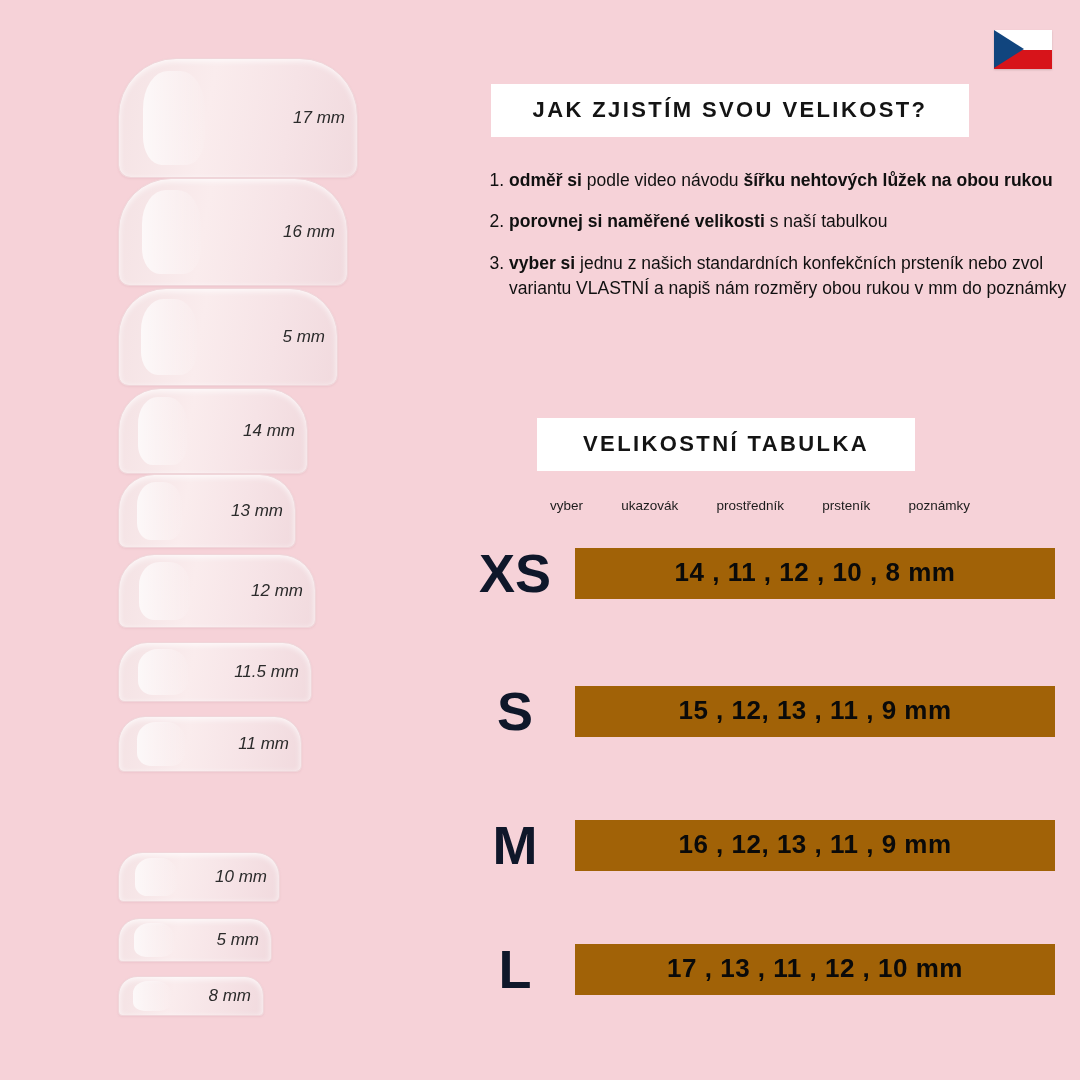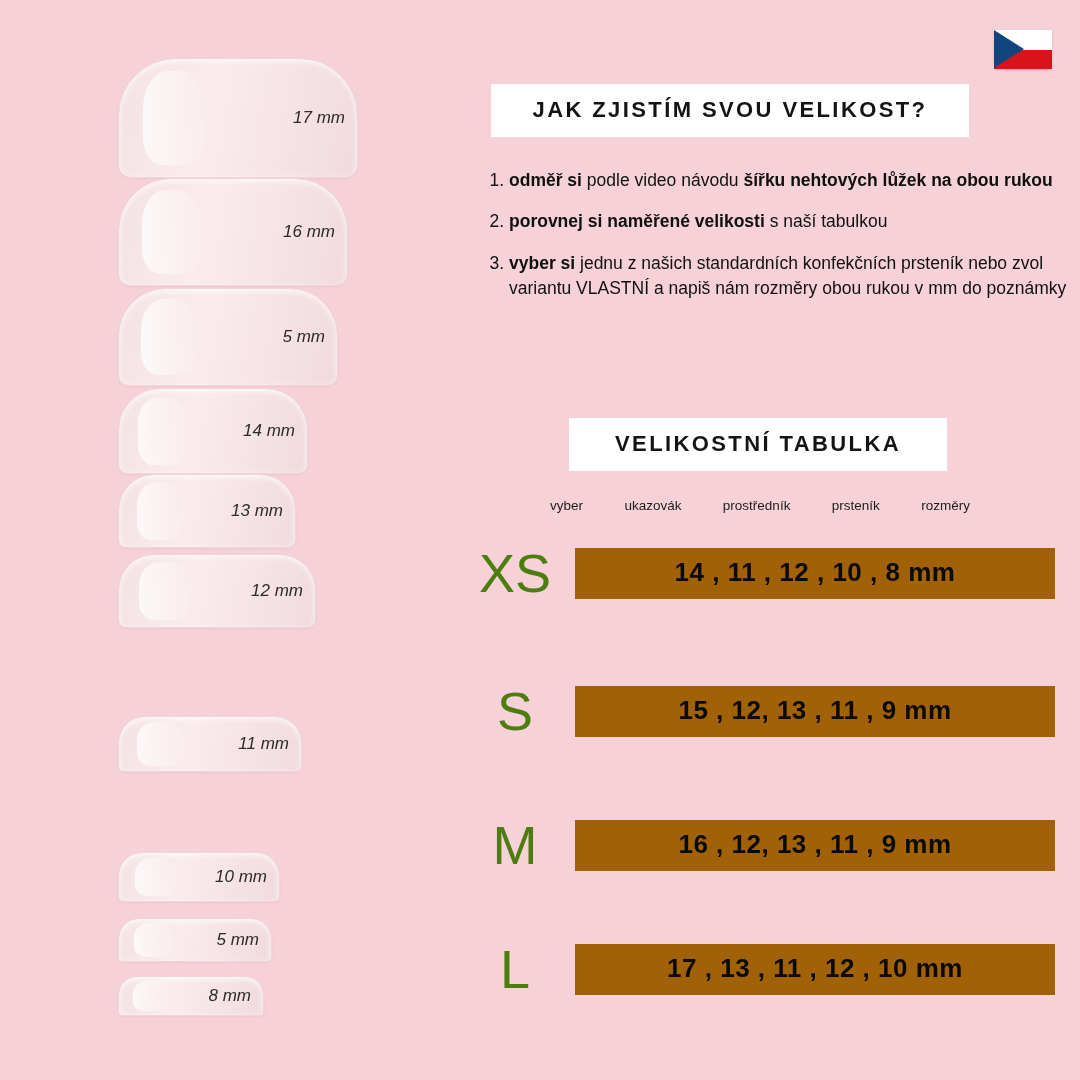--- a/index.html
+++ b/index.html
@@ -90,21 +90,20 @@
     padding: 13px 0 14px;
     font-size: 22px;
   }
   .banner.title2 {
     position: absolute;
     left: 82px;
     top: 418px;
     width: 378px;
     padding: 13px 0 14px;
     font-size: 22px;
-    margin-left: 32px;
   }
 
   ol.steps {
     position: absolute;
     left: 8px;
     top: 168px;
     width: 560px;
     margin: 0;
     padding-left: 46px;
     font-size: 17.5px;
@@ -130,22 +129,22 @@
     position: absolute;
     left: 0;
     width: 600px;
     height: 62px;
     display: flex;
     align-items: center;
   }
   .row .size {
     width: 120px;
     text-align: center;
-    font-weight: normal;
-    color: #4d7c0f;
+    font-weight: bold;
+    color: #0f172a;
     line-height: 1;
   }
   .row .vals {
     flex: 1;
     background: #a16207;
     font-weight: bold;
     font-size: 26px;
     color: #0a0a0a;
     text-align: center;
     padding: 9px 0 11px;
@@ -187,20 +186,24 @@
       <div class="label">14 mm</div>
     </div>
     <div class="tip" style="left: 118px; top: 474px; width: 176px; height: 72px; border-radius: 36px 36px 7.92px 7.92px;">
       <div class="gloss"></div>
       <div class="label">13 mm</div>
     </div>
     <div class="tip" style="left: 118px; top: 554px; width: 196px; height: 72px; border-radius: 36px 36px 7.92px 7.92px;">
       <div class="gloss"></div>
       <div class="label">12 mm</div>
     </div>
+    <div class="tip" style="left: 118px; top: 642px; width: 192px; height: 58px; border-radius: 29px 29px 6.38px 6.38px;">
+      <div class="gloss"></div>
+      <div class="label">11.5 mm</div>
+    </div>
     <div class="tip" style="left: 118px; top: 716px; width: 182px; height: 54px; border-radius: 27px 27px 5.94px 5.94px;">
       <div class="gloss"></div>
       <div class="label">11 mm</div>
     </div>
     <div class="tip" style="left: 118px; top: 852px; width: 160px; height: 48px; border-radius: 24px 24px 5.28px 5.28px;">
       <div class="gloss"></div>
       <div class="label">10 mm</div>
     </div>
     <div class="tip" style="left: 118px; top: 918px; width: 152px; height: 42px; border-radius: 21px 21px 4.62px 4.62px;">
       <div class="gloss"></div>
@@ -222,21 +225,21 @@
       <li><span class="b">vyber si</span><span> jednu z našich standardních konfekčních prsteník nebo zvol variantu VLASTNÍ a napiš nám rozměry obou rukou v mm do poznámky</span></li>
     </ol>
 
   <div class="banner title2">VELIKOSTNÍ TABULKA</div>
 
   <div class="fingers" id="finger-labels">
       <span>vyber</span>
       <span>ukazovák</span>
       <span>prostředník</span>
       <span>prsteník</span>
-      <span>rozměry</span>
+      <span>poznámky</span>
     </div>
 
   <div class="row" id="row-xs">
     <div class="size">XS</div>
     <div class="vals">14 , 11 , 12 , 10 , 8 mm</div>
   </div>
   <div class="row" id="row-s">
     <div class="size">S</div>
     <div class="vals">15 , 12, 13 , 11 , 9 mm</div>
   </div>

